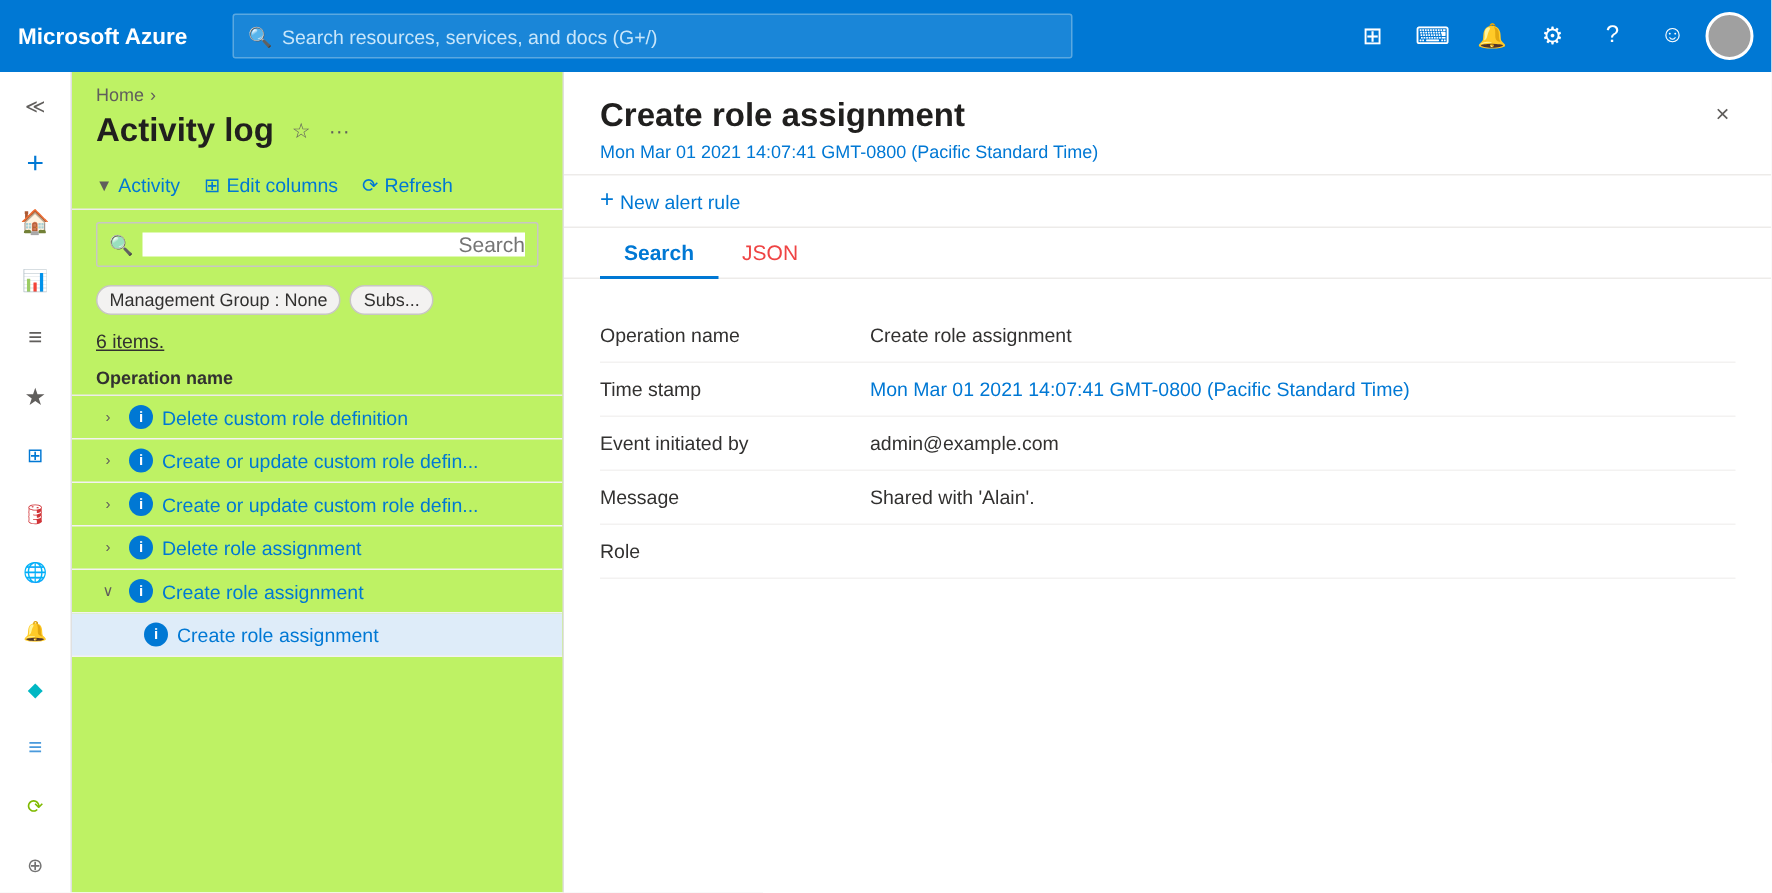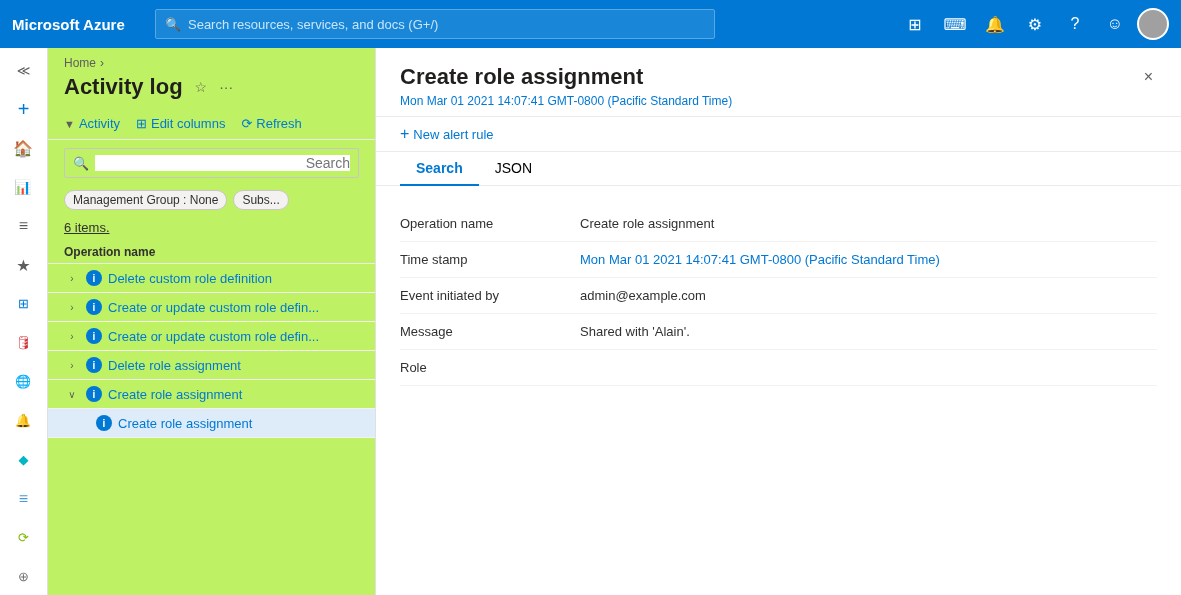--- a/index.html
+++ b/index.html
@@ -316,21 +316,21 @@
 
     .panel-tabs {
       display: flex;
       padding: 0 24px;
       border-bottom: 1px solid #edebe9;
       gap: 0;
     }
     .tab {
       padding: 8px 16px;
       font-size: 14px;
-      color: #000000;
+      color: #ef4444;
       cursor: pointer;
       border-bottom: 2px solid transparent;
       margin-bottom: -1px;
     }
     .tab.active {
       color: #0078d4;
       border-bottom: 2px solid #0078d4;
       font-weight: 600;
     }
 

